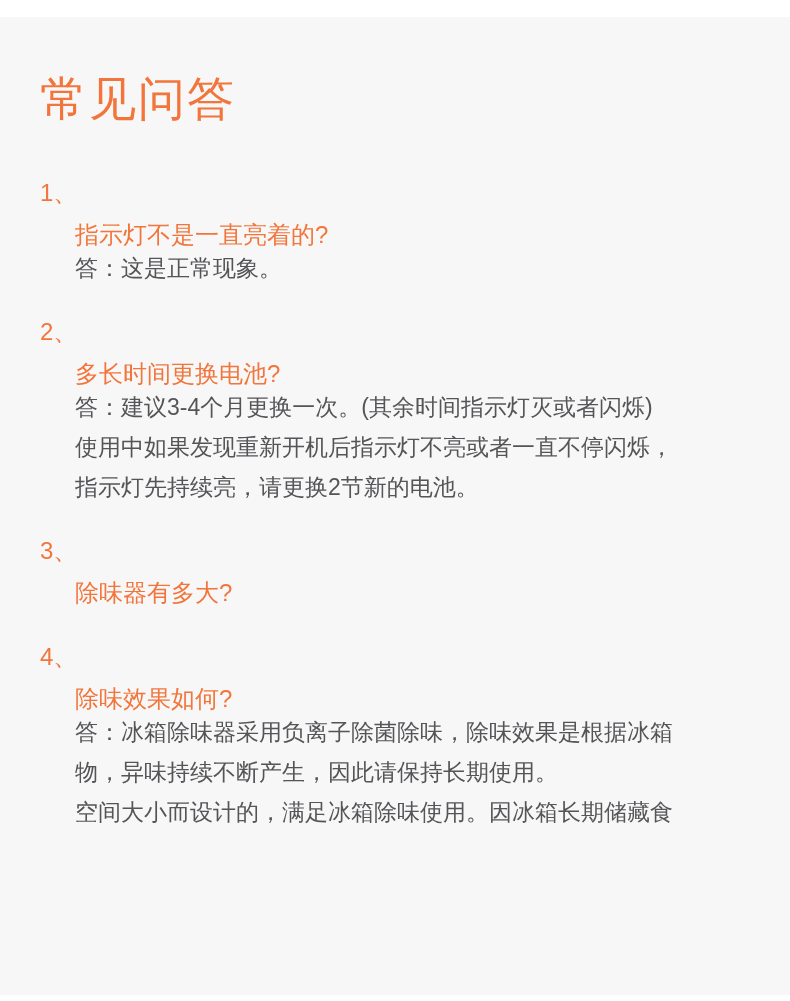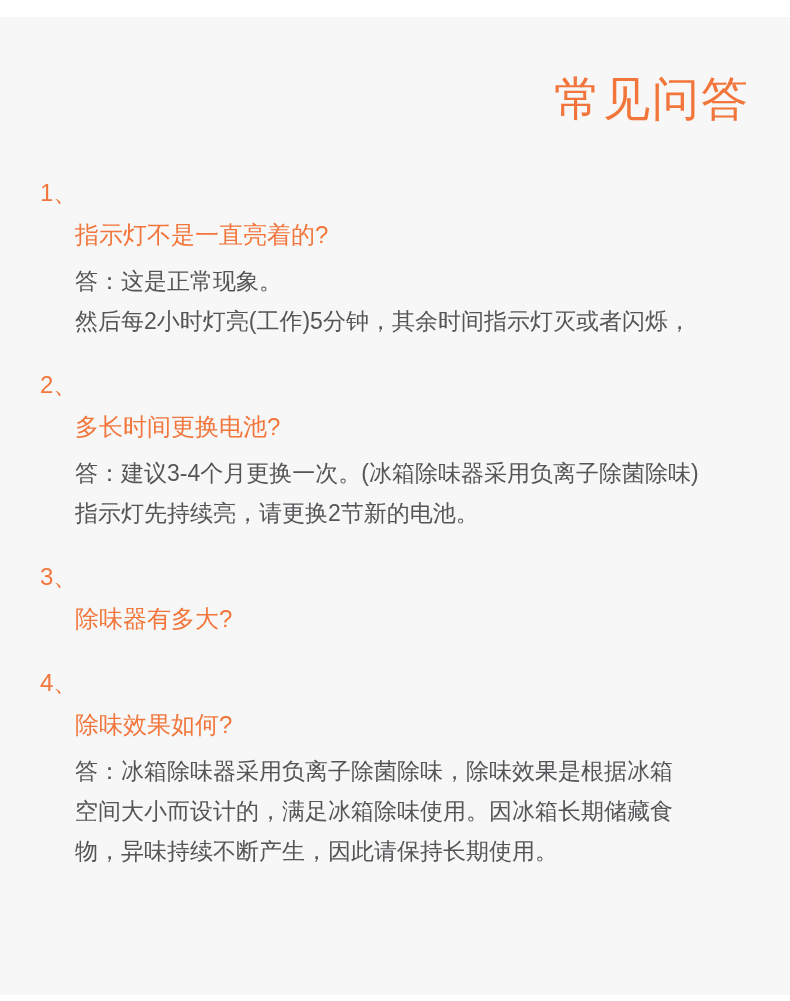--- a/index.html
+++ b/index.html
@@ -15,21 +15,21 @@
   .panel {
     margin-top: 17px;
     width: 790px;
     height: 978px;
     background: #f7f7f8;
   }
   .content {
     padding: 57px 40px 0 40px;
   }
   .page-title {
-    text-align: right;
+    text-align: left;
     color: #f2763b;
     font-size: 47px;
     line-height: 50px;
     font-weight: 500;
     letter-spacing: 2px;
   }
   .faq-item { }
   .faq-item.item-1 { margin-top: 56px; }
   .faq-item.item-2 { margin-top: 31px; }
   .faq-item.item-3 { margin-top: 31px; }
@@ -44,21 +44,20 @@
   }
   .q-num {
     flex: 0 0 35px;
     width: 35px;
   }
   .q-text {
     flex: 1;
     margin-top: 42px;
   }
   .answer {
-    margin-top: 13px;
     padding-left: 35px;
     color: #555557;
     font-size: 23px;
     line-height: 40px;
   }
   .answer p {
     margin: 0;
   }
 </style>
 </head>
@@ -69,50 +68,50 @@
 
     <h1 class="page-title">常见问答</h1>
 
     <section class="faq-item item-1">
       <h2 class="question">
         <span class="q-num">1、</span>
         <span class="q-text">指示灯不是一直亮着的?</span>
       </h2>
       <div class="answer">
         <p>答：这是正常现象。</p>
-        <p>然后每2小时灯亮(工作)5分钟，其余时间指示灯灭或者闪烁，</p>
       </div>
     </section>
 
     <section class="faq-item item-2">
       <h2 class="question">
         <span class="q-num">2、</span>
         <span class="q-text">多长时间更换电池?</span>
       </h2>
       <div class="answer">
-        <p>答：建议3-4个月更换一次。(冰箱除味器采用负离子除菌除味)</p>
+        <p>答：建议3-4个月更换一次。(其余时间指示灯灭或者闪烁)</p>
+        <p>使用中如果发现重新开机后指示灯不亮或者一直不停闪烁，</p>
         <p>指示灯先持续亮，请更换2节新的电池。</p>
       </div>
     </section>
 
     <section class="faq-item item-3">
       <h2 class="question">
         <span class="q-num">3、</span>
         <span class="q-text">除味器有多大?</span>
       </h2>
       <div class="answer">
       </div>
     </section>
 
     <section class="faq-item item-4">
       <h2 class="question">
         <span class="q-num">4、</span>
         <span class="q-text">除味效果如何?</span>
       </h2>
       <div class="answer">
         <p>答：冰箱除味器采用负离子除菌除味，除味效果是根据冰箱</p>
+        <p>物，异味持续不断产生，因此请保持长期使用。</p>
         <p>空间大小而设计的，满足冰箱除味使用。因冰箱长期储藏食</p>
-        <p>物，异味持续不断产生，因此请保持长期使用。</p>
       </div>
     </section>
 
   </div>
 </div>
 
 </body></html>

